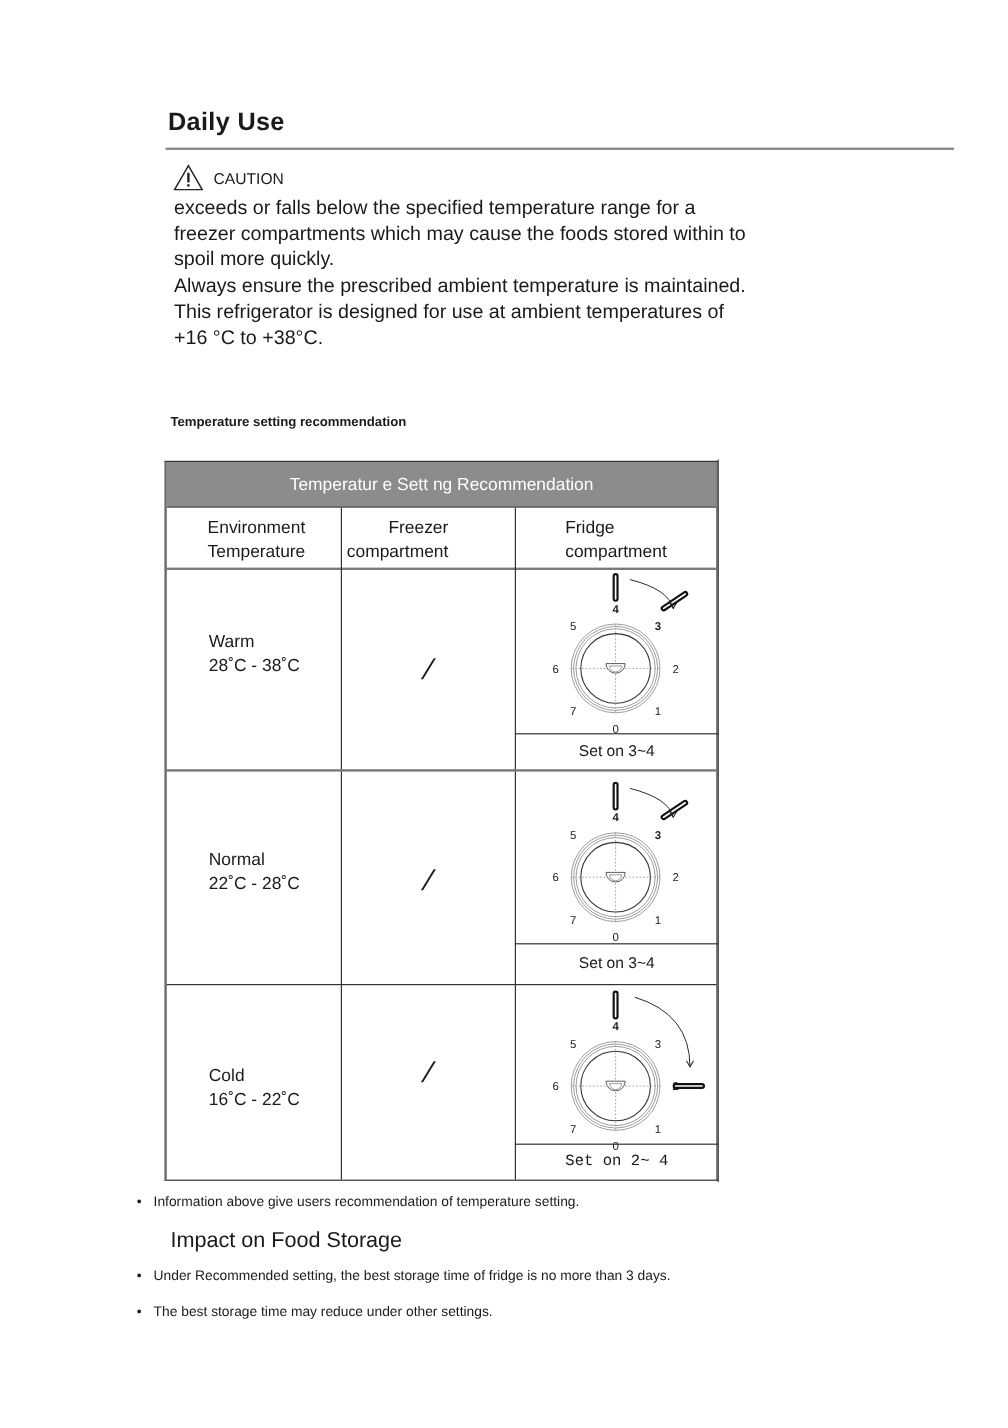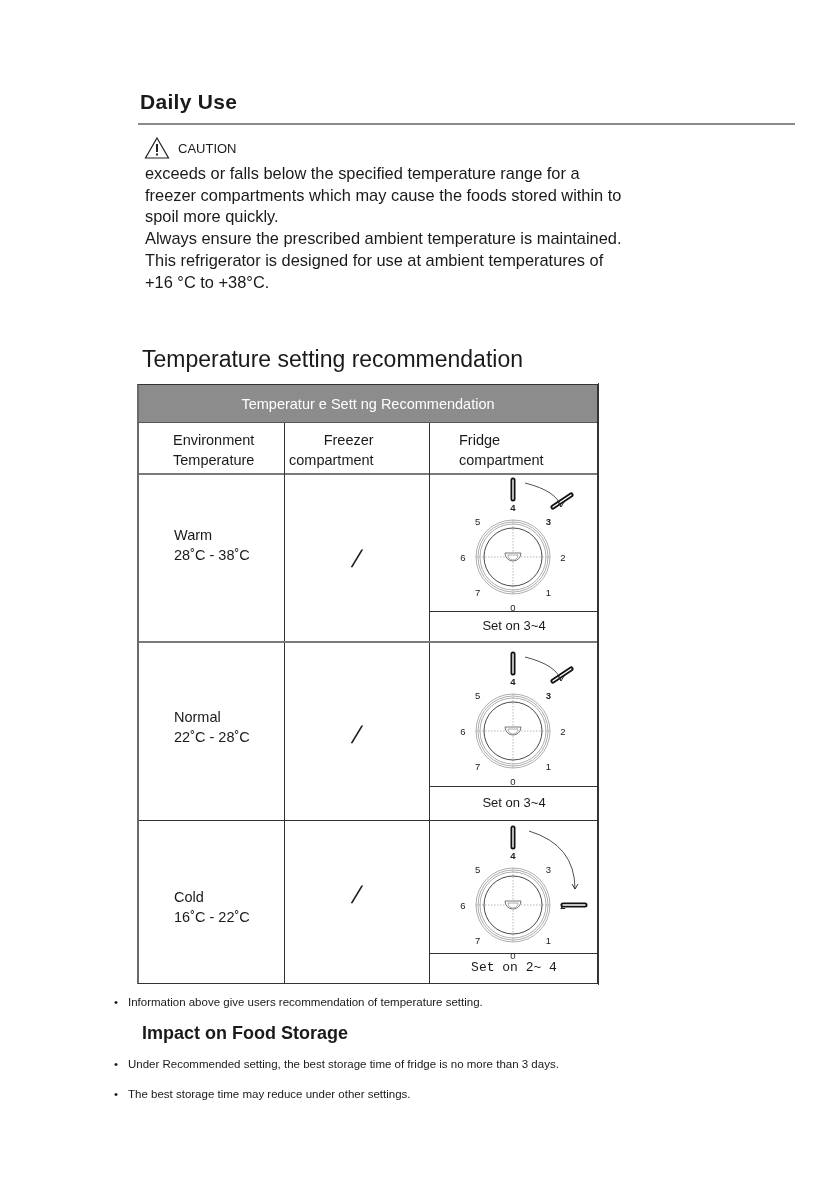--- a/index.html
+++ b/index.html
@@ -5,35 +5,35 @@
   html, body { margin:0; padding:0; background:#ffffff; }
   body { width:840px; height:1190px; position:relative; overflow:hidden;
          font-family:"Liberation Sans", sans-serif; color:#1a1a1a; }
   .abs { position:absolute;margin-left:28px; }
   .h1 { left:112px; top:90px; font-size:21px; font-weight:bold; letter-spacing:0.3px; }
   .rule { left:110px; top:123px; width:657px; height:0; border-top:2px solid #8a8a8a; }
   .caution { left:116px; top:136px; display:flex; align-items:center; }
   .caution svg { width:26px; height:24px; margin-right:8px; }
   .caution span { font-size:13px; }
   .para { left:117px; top:163px; width:560px; font-size:16.4px; line-height:21.7px; }
-  .h2 { left:114px; top:346px; font-size:23px; font-weight:normal;text-align:right; }
+  .h2 { left:114px; top:346px; font-size:11px; font-weight:bold;text-align:right; }
   .tbl { left:109px; top:384px; width:461px; height:600px; border:1px solid #333; border-left:2px solid #6a6a6a; box-sizing:border-box; }
   .tbl-rightline { left:570px; top:383px; width:0; height:602px; border-left:1.5px solid #333; }
   .thead { position:absolute; left:0; top:0; width:100%; height:38px; background:#8c8c8c; border-bottom:1.5px solid #555;
            color:#fff; font-size:14.5px; display:flex; align-items:center; justify-content:center; box-sizing:border-box; }
   .hline { position:absolute; height:0; border-top:1.2px solid #333; }
   .hline.gray { border-top:2px solid #7a7a7a; }
   .vline { position:absolute; width:0; border-left:1.2px solid #333; }
   .cell-text { position:absolute; font-size:14.5px; line-height:20px; }
   .slash { position:absolute; font-size:24px; font-style:italic; transform:skewX(-8deg); }
   .seton { position:absolute; font-size:13px; width:168px; text-align:center; }
   .dial { position:absolute; width:168px; height:135px; }
   .bullet { position:absolute; font-size:11.5px; display:flex; }
   .bullet .dot { width:14px; }
-  .h3 { left:114px; top:1023px; font-size:18px; font-weight:bold; }
+  .h3 { left:114px; top:1023px; font-size:18px; font-weight:normal; }
 </style>
 </head>
 <body>
 
 <div class="abs h1">Daily Use</div>
 <div class="abs rule"></div>
 
 <div class="abs caution">
   <svg viewBox="0 0 26 24">
     <path d="M13 2 L24.5 22 L1.5 22 Z" fill="none" stroke="#222" stroke-width="1.2"></path>
@@ -59,21 +59,21 @@
   <div class="thead">Temperatur e Sett ng Recommendation</div>
 
   <div class="cell-text" style="left:34px; top:45px;">
     <div>Environment</div>
     <div>Temperature</div>
   </div>
   <div class="cell-text" style="left:150px; top:45px;text-align:right;">
     <div>Freezer</div>
     <div>compartment</div>
   </div>
-  <div class="cell-text" style="left:320px; top:45px;">
+  <div class="cell-text" style="left:332px; top:45px;">
     <div>Fridge</div>
     <div>compartment</div>
   </div>
 
   <div class="hline gray" style="left:0; top:88px; width:100%;"></div>
   <div class="vline" style="left:145px; top:38px; height:560px;"></div>
   <div class="vline" style="left:290px; top:38px; height:560px;"></div>
   <div class="hline" style="left:290px; top:226px; width:170px;"></div>
   <div class="hline gray" style="left:0; top:256px; width:100%;"></div>
   <div class="hline" style="left:290px; top:401px; width:170px;"></div>

